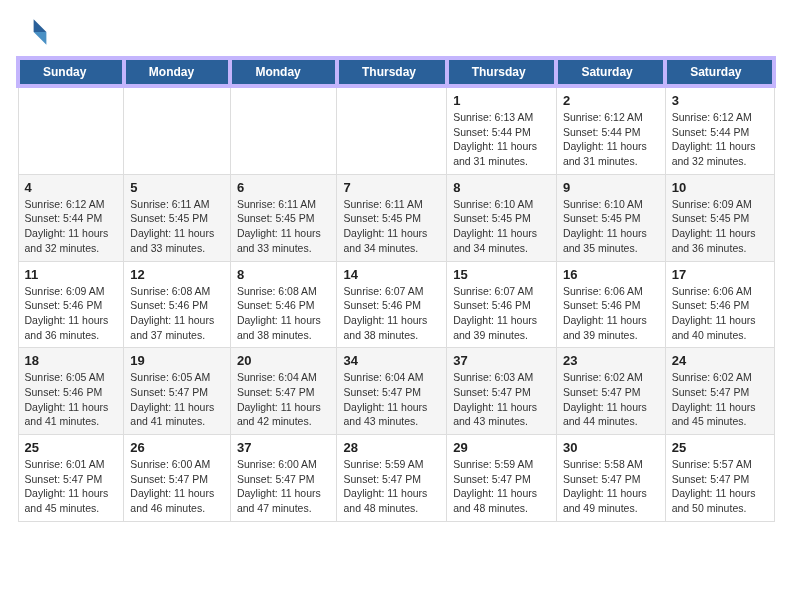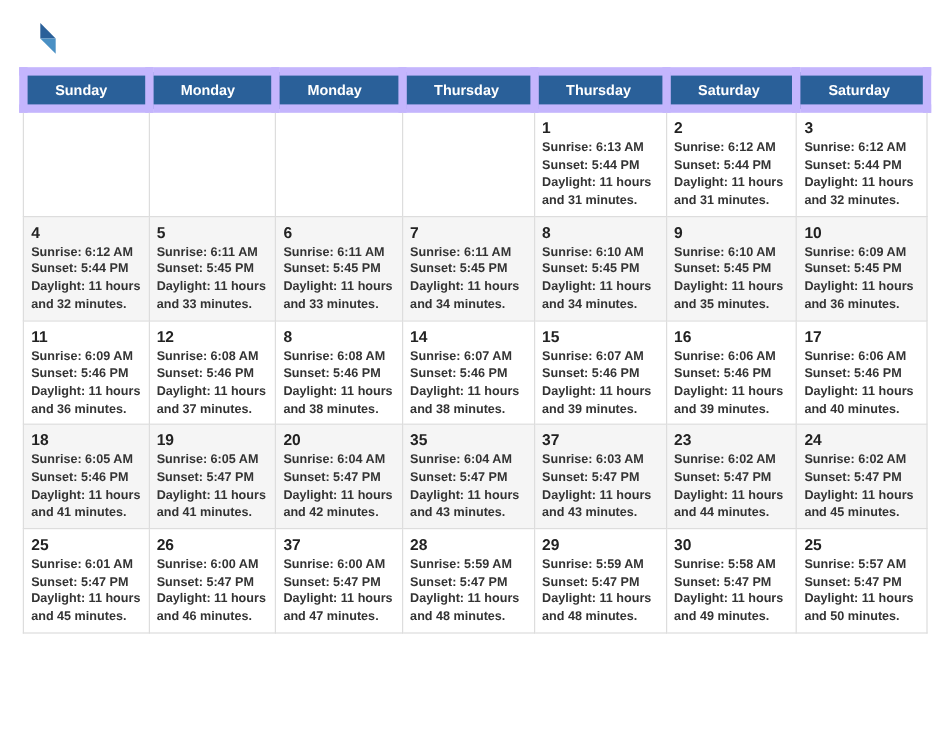--- a/index.html
+++ b/index.html
@@ -57,21 +57,21 @@
       border-collapse: collapse;
       font-size: 11px;
     }
     .calendar-table thead th {
       background-color: #2a6099;
       color: #fff;
       padding: 5px 23px;
       text-align: left;
       font-size: 12px;
       font-weight: bold;
-      border: 7px solid #c4b5fd;
+      border: 4px solid #c4b5fd;
     }
     .calendar-table tbody tr {
       border-bottom: 1px solid #ccc;
     }
     .calendar-table tbody td {
       vertical-align: top;
       padding: 5px 6px;
       border: 1px solid #ddd;
       width: 113px;
       min-height: 70px;
@@ -84,21 +84,20 @@
       font-weight: bold;
       font-size: 13px;
       display: block;
       margin-bottom: 2px;
       color: #222;
     }
     .day-info {
       color: #333;
       font-size: 10.5px;
       line-height: 1.4;
-      font-weight: bold;
     }
     .empty-cell {
       background: #fff !important;
     }
   </style>
 </head>
 <body>
 
 <div class="header">
   <div class="logo">
@@ -215,21 +214,21 @@
         </td>
         <td>
           <span class="day-number">19</span>
           <div class="day-info">Sunrise: 6:05 AM<br>Sunset: 5:47 PM<br>Daylight: 11 hours and 41 minutes.</div>
         </td>
         <td>
           <span class="day-number">20</span>
           <div class="day-info">Sunrise: 6:04 AM<br>Sunset: 5:47 PM<br>Daylight: 11 hours and 42 minutes.</div>
         </td>
         <td>
-          <span class="day-number">35</span>
+          <span class="day-number">34</span>
           <div class="day-info">Sunrise: 6:04 AM<br>Sunset: 5:47 PM<br>Daylight: 11 hours and 43 minutes.</div>
         </td>
         <td>
           <span class="day-number">37</span>
           <div class="day-info">Sunrise: 6:03 AM<br>Sunset: 5:47 PM<br>Daylight: 11 hours and 43 minutes.</div>
         </td>
         <td>
           <span class="day-number">23</span>
           <div class="day-info">Sunrise: 6:02 AM<br>Sunset: 5:47 PM<br>Daylight: 11 hours and 44 minutes.</div>
         </td>

